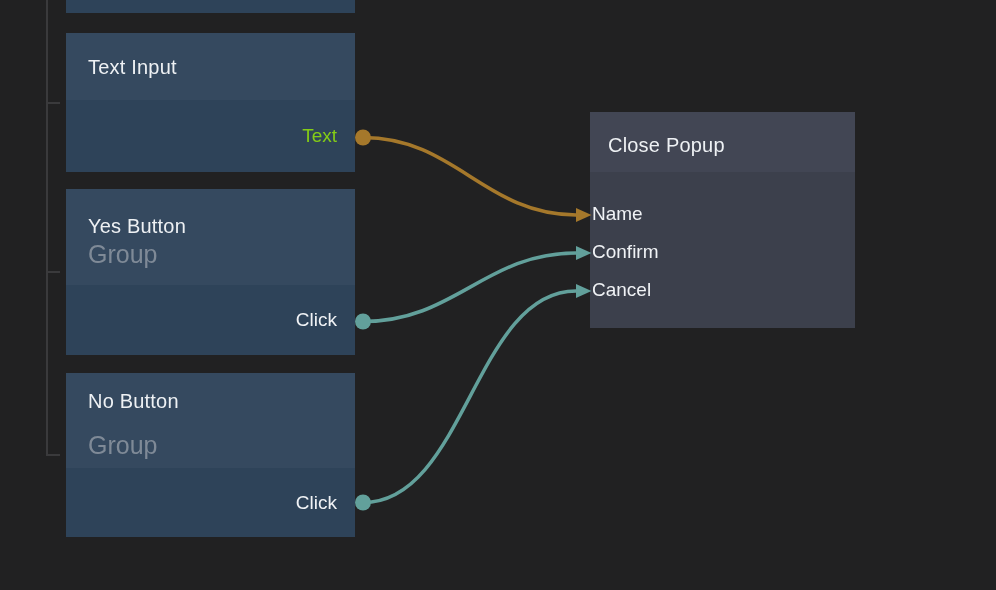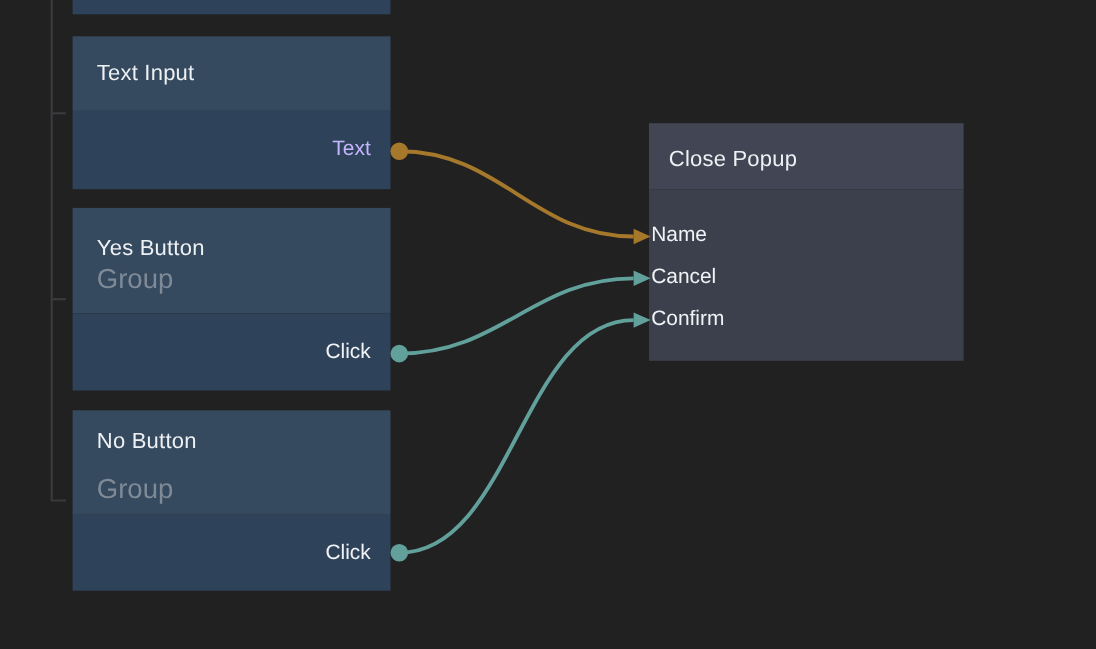--- a/index.html
+++ b/index.html
@@ -39,21 +39,21 @@
   .node-partial   { left:66px; top:0;     width:289px; height:13px; }
   .node-textinput { left:66px; top:33px;  width:289px; }
   .node-textinput .node-header { height:67px; padding-left:22px; }
   .node-textinput .node-body   { height:72px; }
   .node-yes       { left:66px; top:189px; width:289px; }
   .node-yes .node-header { height:96px; padding-left:22px; padding-top:5px; }
   .node-yes .node-body   { height:70px; }
   .node-no        { left:66px; top:373px; width:289px; }
   .node-no .node-header { height:95px; padding-left:22px; padding-top:5px;gap:16px; }
   .node-no .node-body   { height:69px; }
-  .node-close     { left:590px; top:112px; width:286px; }
+  .node-close     { left:590px; top:112px; width:265px; }
   .node-close .node-header { height:60px; padding-left:18px; padding-top:6px; }
   .node-close .node-body   { height:156px; }
 </style>
 </head>
 <body>
 
 <div class="canvas" style="background-color: rgb(33, 33, 34);">
 
   <svg class="wires" width="996" height="590" viewBox="0 0 996 590">
 
@@ -83,21 +83,21 @@
   </svg>
 
   <div class="node node-partial" style="background-color: rgb(46, 67, 89);"></div>
 
   <div class="node node-textinput">
     <div class="node-header" style="background-color: rgb(53, 73, 95);">
       <div class="node-title" style="color: rgb(238, 241, 244);">Text Input</div>
     </div>
     <div class="node-body" style="background-color: rgb(46, 67, 89);">
       <div class="port-row-out">
-        <span class="port-label" style="color: #c4b5fd;">Text</span>
+        <span class="port-label" style="color: #84cc16;">Text</span>
       </div>
     </div>
   </div>
 
   <div class="node node-yes">
     <div class="node-header" style="background-color: rgb(53, 73, 95);">
       <div class="node-title" style="color: rgb(238, 241, 244);">Yes Button</div>
       <div class="node-subtitle" style="color: rgb(127, 138, 151);">Group</div>
     </div>
     <div class="node-body" style="background-color: rgb(46, 67, 89);">
@@ -121,21 +121,21 @@
 
   <div class="node node-close">
     <div class="node-header" style="background-color: rgb(66, 70, 84);">
       <div class="node-title" style="color: rgb(238, 241, 244);">Close Popup</div>
     </div>
     <div class="node-body popup-body" style="background-color: rgb(60, 64, 76);">
       <div class="popup-input-row">
         <span style="color: rgb(240, 242, 245);">Name</span>
       </div>
       <div class="popup-input-row">
-        <span style="color: rgb(240, 242, 245);">Cancel</span>
+        <span style="color: rgb(240, 242, 245);">Confirm</span>
       </div>
       <div class="popup-input-row">
-        <span style="color: rgb(240, 242, 245);">Confirm</span>
+        <span style="color: rgb(240, 242, 245);">Cancel</span>
       </div>
     </div>
   </div>
 
 </div>
 
 </body></html>

